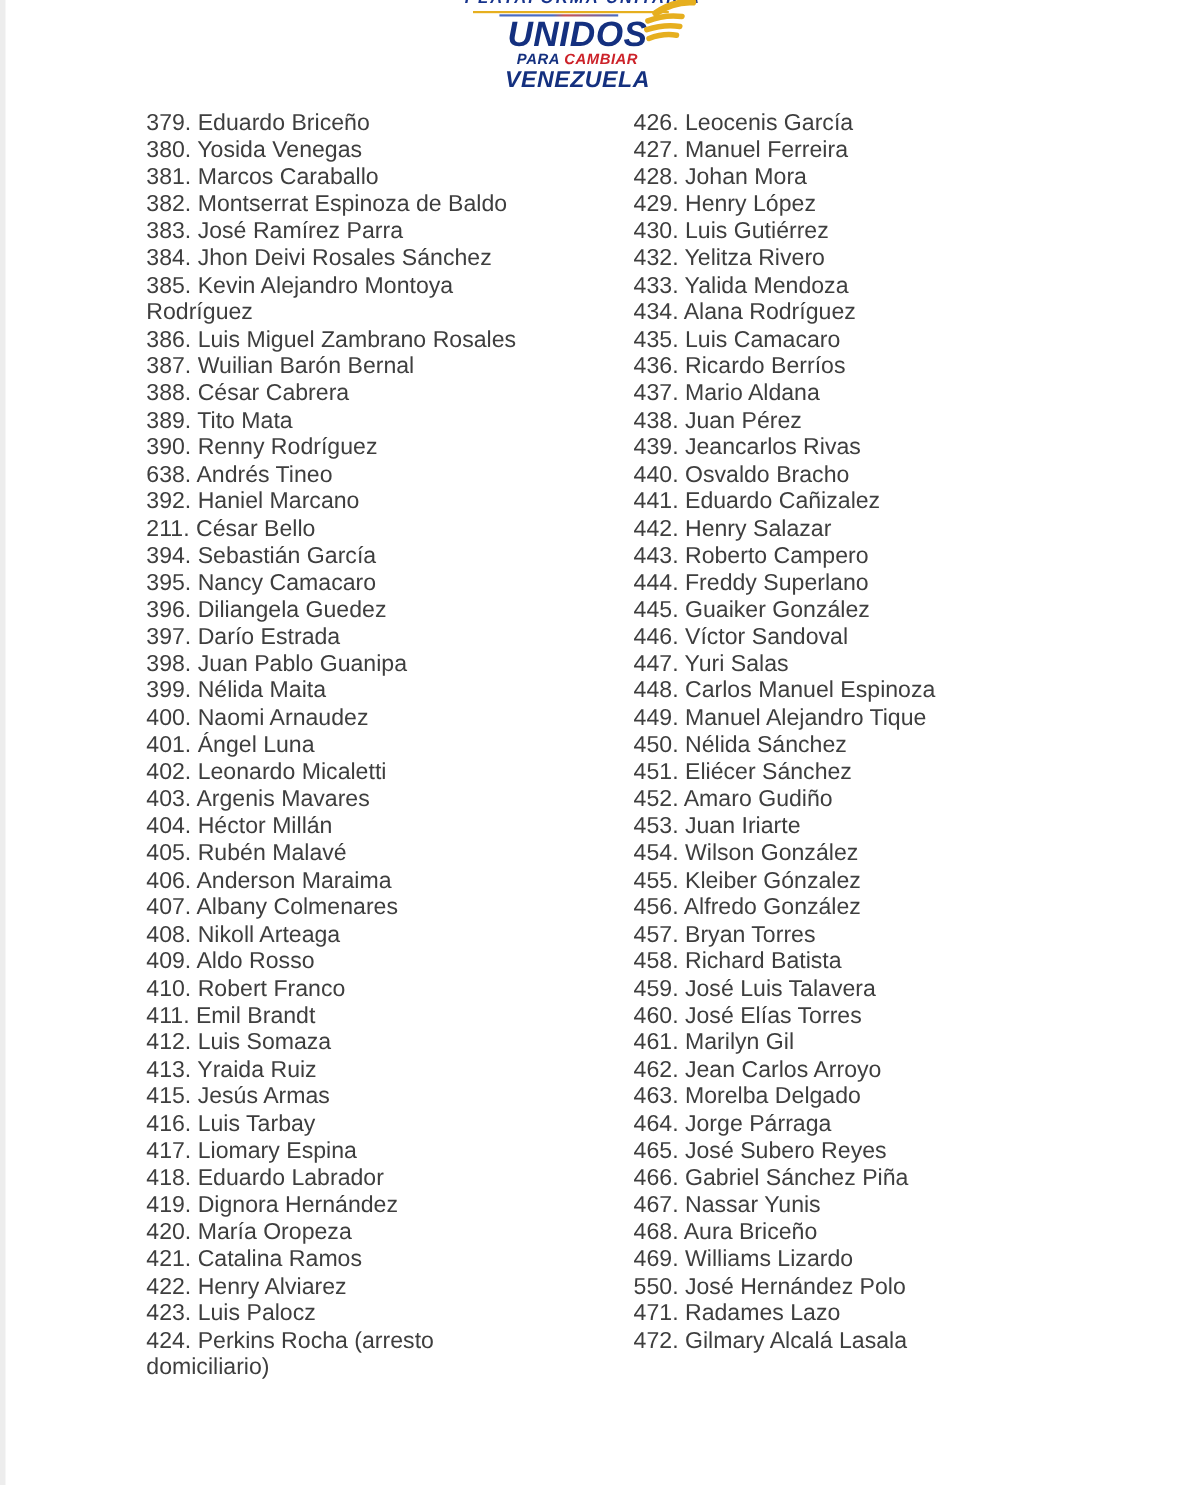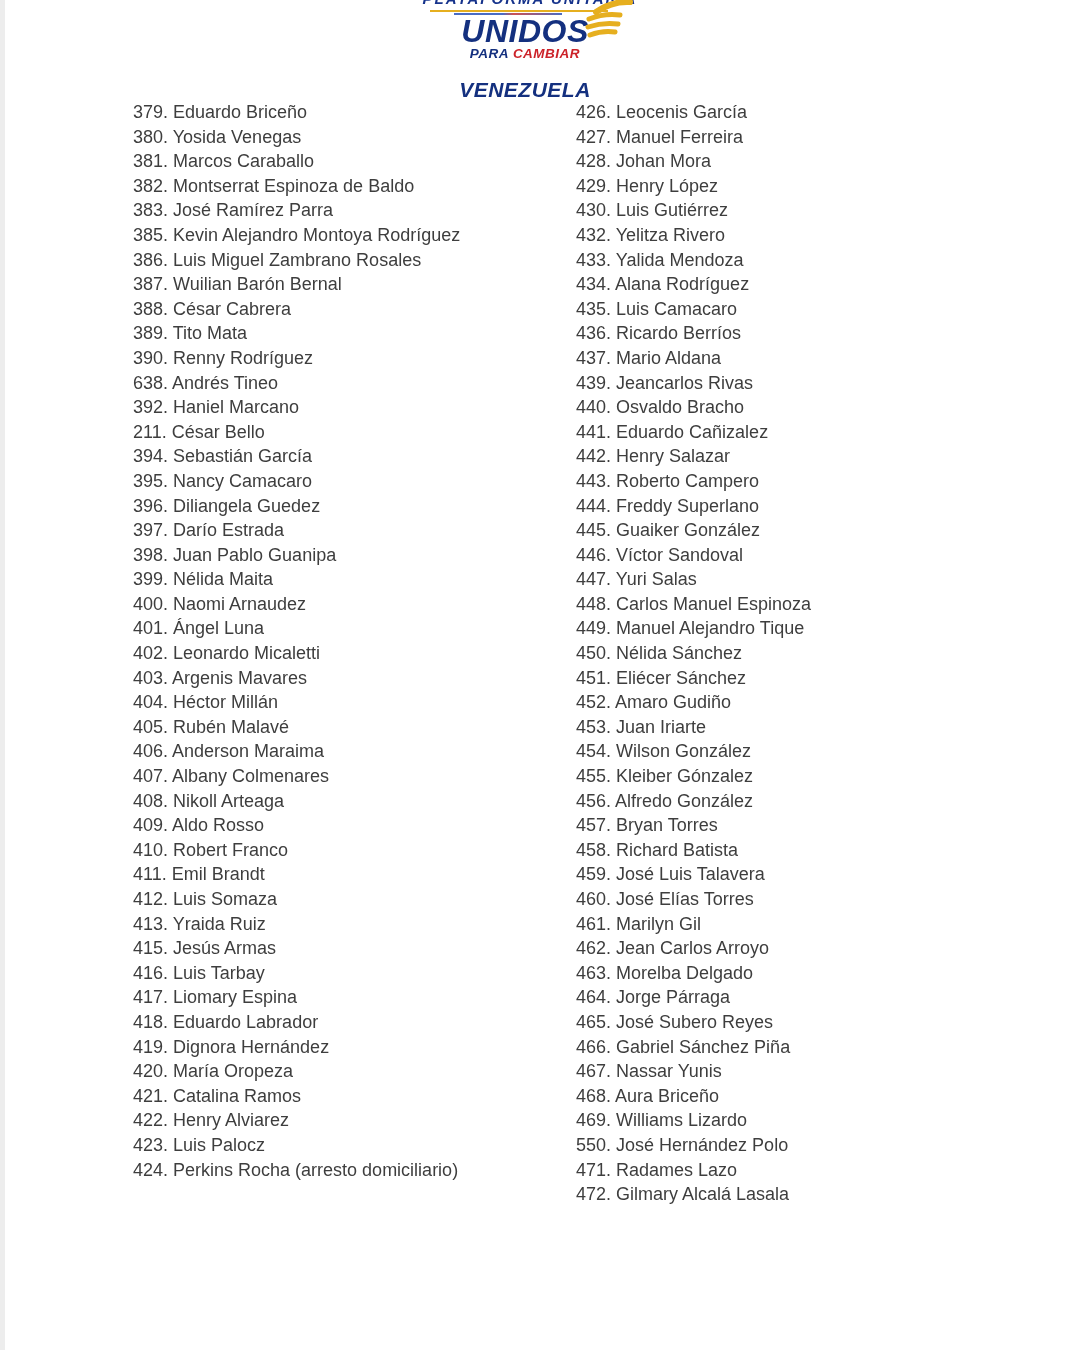--- a/index.html
+++ b/index.html
@@ -67,36 +67,36 @@
     font-size: 13.5px;
     line-height: 12px;
     margin-top: 2px;
     letter-spacing: 0.5px;
   }
   .para-word { color: #14307f; }
   .cambiar-word { color: #cc2229; }
   .venezuela {
     font-size: 21px;
     line-height: 20px;
-    margin-top: 20px;
+    margin-top: 3px;
     color: #14307f;
     letter-spacing: 0.5px;
     text-align: center;
   }
   .hand-icon {
     position: absolute;
     left: 152px;
     top: -2px;
   }
 
   
   .col {
     position: absolute;
     top: 100px;
-    font-size: 18px;
+    font-size: 21px;
     line-height: 24.6px;
     color: #3e3e3e;
   }
   .col-left  { left: 133px; width: 372px; }
   .col-right { left: 576px; width: 430px; }
   .entry { white-space: normal; }
 </style>
 </head>
 <body>
 
@@ -122,20 +122,21 @@
     <path d="M8 37 Q21 32 33 34" stroke="#e6af1f" stroke-width="5" stroke-linecap="round"></path>
   </svg>
 </div>
 
 <div class="col col-left">
     <div class="entry">379. Eduardo Briceño</div>
     <div class="entry">380. Yosida Venegas</div>
     <div class="entry">381. Marcos Caraballo</div>
     <div class="entry">382. Montserrat Espinoza de Baldo</div>
     <div class="entry">383. José Ramírez Parra</div>
+    <div class="entry">384. Jhon Deivi Rosales Sánchez</div>
     <div class="entry">385. Kevin Alejandro Montoya Rodríguez</div>
     <div class="entry">386. Luis Miguel Zambrano Rosales</div>
     <div class="entry">387. Wuilian Barón Bernal</div>
     <div class="entry">388. César Cabrera</div>
     <div class="entry">389. Tito Mata</div>
     <div class="entry">390. Renny Rodríguez</div>
     <div class="entry">638. Andrés Tineo</div>
     <div class="entry">392. Haniel Marcano</div>
     <div class="entry">211. César Bello</div>
     <div class="entry">394. Sebastián García</div>
@@ -175,20 +176,21 @@
     <div class="entry">427. Manuel Ferreira</div>
     <div class="entry">428. Johan Mora</div>
     <div class="entry">429. Henry López</div>
     <div class="entry">430. Luis Gutiérrez</div>
     <div class="entry">432. Yelitza Rivero</div>
     <div class="entry">433. Yalida Mendoza</div>
     <div class="entry">434. Alana Rodríguez</div>
     <div class="entry">435. Luis Camacaro</div>
     <div class="entry">436. Ricardo Berríos</div>
     <div class="entry">437. Mario Aldana</div>
+    <div class="entry">438. Juan Pérez</div>
     <div class="entry">439. Jeancarlos Rivas</div>
     <div class="entry">440. Osvaldo Bracho</div>
     <div class="entry">441. Eduardo Cañizalez</div>
     <div class="entry">442. Henry Salazar</div>
     <div class="entry">443. Roberto Campero</div>
     <div class="entry">444. Freddy Superlano</div>
     <div class="entry">445. Guaiker González</div>
     <div class="entry">446. Víctor Sandoval</div>
     <div class="entry">447. Yuri Salas</div>
     <div class="entry">448. Carlos Manuel Espinoza</div>

